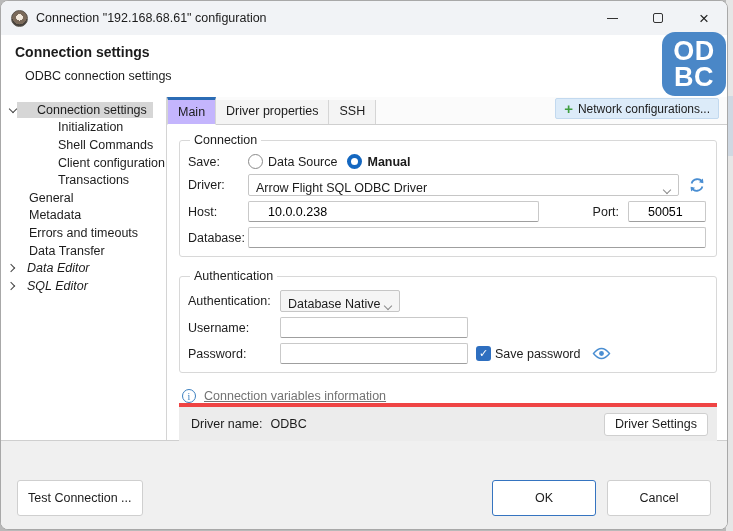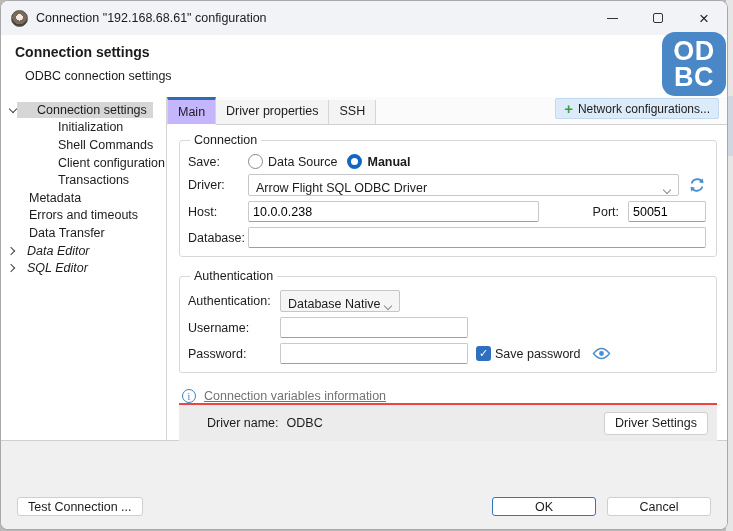--- a/index.html
+++ b/index.html
@@ -54,45 +54,45 @@
              background:#dcebf9; border:1px solid #c2d9ef; border-radius:2px; padding:2px 8px; font-size:12px; }
   .plus { color:#3f9e3f; font-weight:bold; font-size:15px; line-height:1; }
 
   
   .content { flex:1 1 auto; display:flex; flex-direction:column; padding:8px 10px 0 12px; min-height:0; }
   fieldset { border:1px solid #d8d8d8; border-radius:3px; padding:2px 10px 8px 8px; }
   legend { font-size:12.5px; padding:0 4px; margin-left:2px; }
   .frow { display:flex; align-items:center; margin-top:5px; font-size:12.5px; }
   .flabel { width:60px; flex:0 0 auto; }
   .flabel-wide { width:92px; flex:0 0 auto; }
-  input[type=text], input[type=password] { height:21px; border:1px solid #c9c9c9; border-bottom-color:#9f9f9f; border-radius:2px; font-size:12.5px; padding:0 4px; font-family:"Liberation Sans",sans-serif; outline:none; }
+  input[type=text], input[type=password] { height:21px; border:1px solid #c9c9c9; border-bottom-color:#9f9f9f; border-radius:2px; font-size:12.5px; padding:0 19px; font-family:"Liberation Sans",sans-serif; outline:none; }
   .grow { flex:1 1 auto; min-width:0; }
   .combo { height:22px; border:1px solid #c6c6c6; border-radius:2px; background:#fff; display:flex; align-items:flex-end; padding:0 7px; font-size:12.5px; }
   .combo .chev { margin-left:auto; }
   .combo .chev::after { border-color:#8a8a8a; }
   .combo-gray { background:#f5f5f5; width:120px; }
   .radio { width:15px; height:15px; border-radius:50%; border:1px solid #8a8a8a; background:#fff; margin:0 5px 0 10px; flex:0 0 auto; }
   .radio.checked { border:4.5px solid #1467c0; }
   .checkbox { width:15px; height:15px; border-radius:3px; background:#2e6fc0; color:#fff; font-size:11px; display:flex; align-items:center; justify-content:center; margin:0 4px 0 8px; flex:0 0 auto; }
   .port-label { margin-left:14px; margin-right:9px;padding-left:40px; }
   .port-input { width:78px; flex:0 0 auto; }
   .icon-btn { margin-left:9px; flex:0 0 auto; display:flex; align-items:center; }
 
   .link-row { display:flex; align-items:center; margin:16px 0 0 3px; font-size:12.5px; gap:8px; }
   .info-icon { width:14px; height:14px; border-radius:50%; border:1.3px solid #3c7fc0; color:#3c7fc0; font-size:10px; font-family:"Liberation Serif",serif; display:flex; align-items:center; justify-content:center; flex:0 0 auto; }
   .link { color:#737373; text-decoration:underline; }
 
-  .driver-bar { margin-top:auto; background:#ececec; border-top:2px solid #ef4444; height:38px; display:flex; align-items:center; padding:0 9px 0 28px; font-size:12.5px; flex:0 0 auto; }
+  .driver-bar { margin-top:auto; background:#ececec; border-top:4px solid #ef4444; height:38px; display:flex; align-items:center; padding:0 9px 0 12px; font-size:12.5px; flex:0 0 auto; }
   .driver-name-val { margin-left:8px; }
   .btn { background:#fff; border:1px solid #cfcfcf; border-radius:3px; font-size:12.5px; padding:0 10px; height:23px; font-family:"Liberation Sans",sans-serif; color:#1c1c1c; }
   .driver-settings { margin-left:auto; }
 
   
   .footer { height:88px; background:#f0f0f0; flex:0 0 auto; display:flex; align-items:flex-end; padding:0 16px 13px 16px; }
-  .btn-lg { height:19px; min-width:104px; }
+  .btn-lg { height:36px; min-width:104px; }
   .test-btn { min-width:124px; }
   .right-btns { margin-left:auto; display:flex; gap:11px; }
   .ok-btn { border-color:#3574c0; }
 </style>
 </head>
 <body>
 
 <div class="bg-strip"></div>
 <div class="bg-accent"></div>
 
@@ -134,20 +134,23 @@
         <span class="tlabel">Initialization</span>
       </div>
       <div class="trow t-child">
         <span class="tlabel">Shell Commands</span>
       </div>
       <div class="trow t-child">
         <span class="tlabel">Client configuration</span>
       </div>
       <div class="trow t-child">
         <span class="tlabel">Transactions</span>
+      </div>
+      <div class="trow t-plain">
+        <span class="tlabel">General</span>
       </div>
       <div class="trow t-plain">
         <span class="tlabel">Metadata</span>
       </div>
       <div class="trow t-plain">
         <span class="tlabel">Errors and timeouts</span>
       </div>
       <div class="trow t-plain">
         <span class="tlabel">Data Transfer</span>
       </div>

